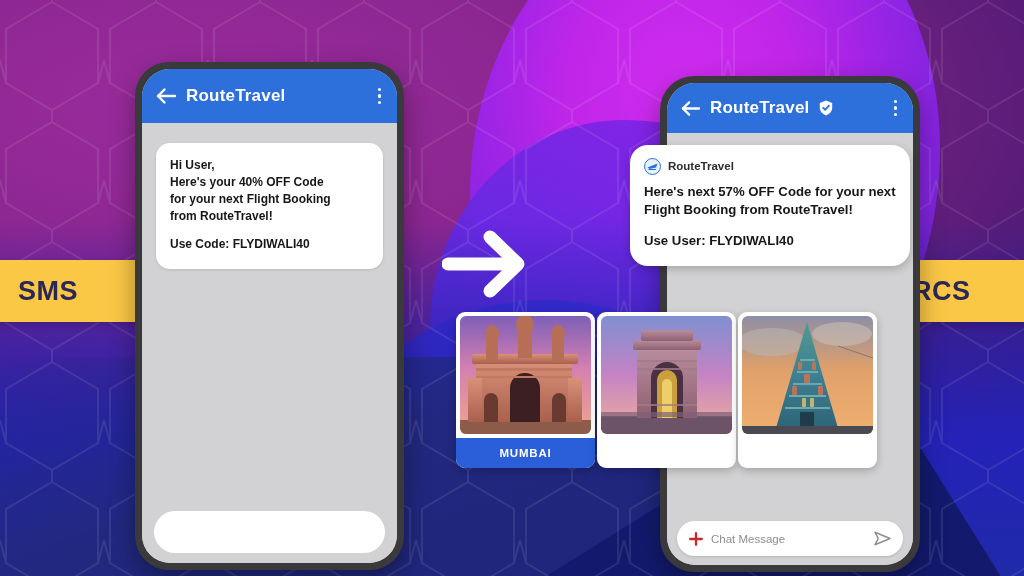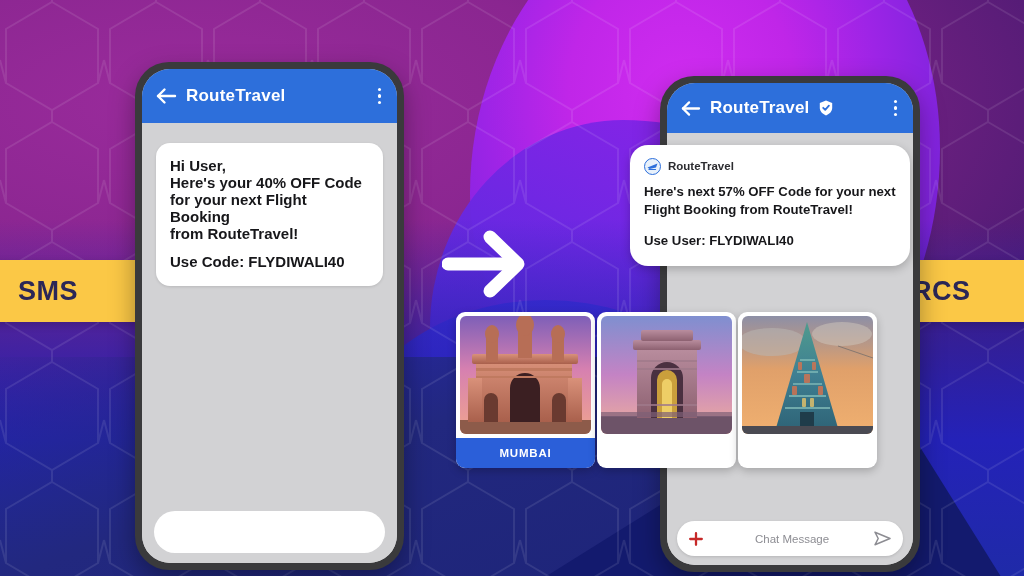--- a/index.html
+++ b/index.html
@@ -94,21 +94,21 @@
   .kebab i{width:3.4px;height:3.4px;background:#fff;border-radius:50%;display:block;}
 
   .screen-body{flex:1;position:relative;background:#d2d2d4;overflow:hidden;}
 
   
   #sms-bubble{
     position:absolute;left:14px;top:20px;right:14px;
     background:#fff;border-radius:14px;
     padding:14px 14px 16px 14px;
     box-shadow:0 1px 3px rgba(0,0,0,.12);
-    color:#17171a;font-size:15px;line-height:17px;font-weight:600;
+    color:#17171a;font-size:12px;line-height:17px;font-weight:600;
   }
   #sms-bubble .gap{display:block;height:11px;}
 
   #sms-input{
     position:absolute;left:12px;right:12px;bottom:10px;height:42px;
     background:#fff;border-radius:21px;
   }
 
   
   #rcs-bubble{
@@ -139,21 +139,21 @@
     font-size:11.5px;font-weight:700;letter-spacing:.8px;
     padding:9px 0;margin:4px -4px 0 -4px;
   }
 
   #rcs-input{
     position:absolute;left:10px;right:10px;bottom:9px;height:35px;
     background:#fff;border-radius:18px;
     display:flex;align-items:center;gap:8px;padding:0 12px;
     box-shadow:0 1px 3px rgba(0,0,0,.13);
   }
-  #rcs-input .ph{flex:1;color:#8d8d93;font-size:11.5px;margin-left:44px;}
+  #rcs-input .ph{flex:1;color:#8d8d93;font-size:11.5px;}
 </style>
 </head>
 <body>
 
 <div id="stage">
   <div class="bg-base"></div>
   <div class="bg-blob-magenta"></div>
   <div class="bg-blob-violet"></div>
   <div class="bg-blob-blue"></div>
   <div class="bg-blue"></div>

